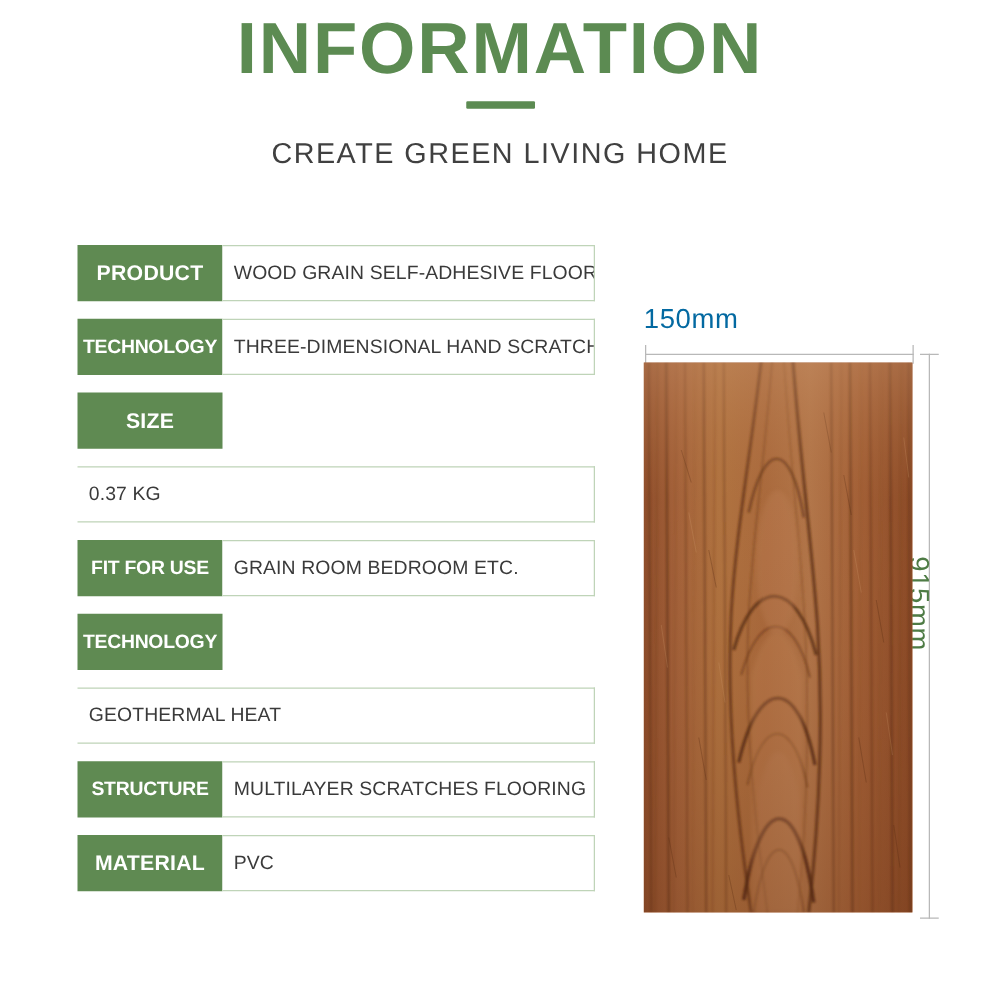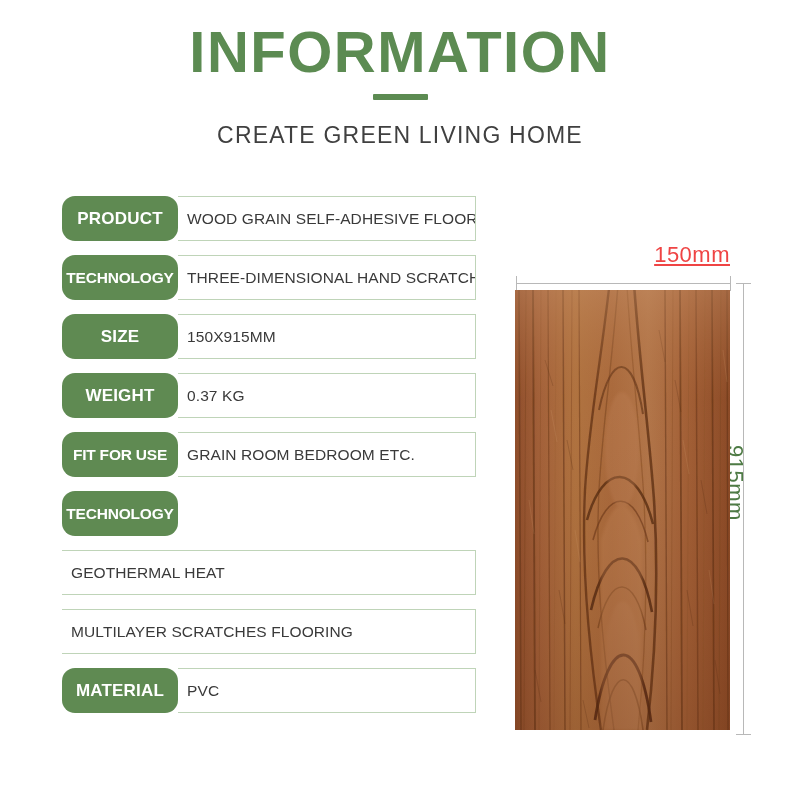--- a/index.html
+++ b/index.html
@@ -19,21 +19,21 @@
   
   .header {
     position: absolute;
     left: 0;
     top: 0;
     width: 800px;
     text-align: center;
   }
   .main-title {
     margin: 0;
-    padding-top: 21px;
+    padding-top: 8px;
     font-size: 58px;
     line-height: 1.08;
     font-weight: 700;
     letter-spacing: 1.5px;
     color: #5c8b52;
     font-family: "Liberation Sans", sans-serif;
   }
   .divider-wrap {
     height: 26px;
     display: flex;
@@ -76,21 +76,20 @@
     font-size: 17px;
     font-weight: 700;
     letter-spacing: 0.2px;
     display: flex;
     align-items: center;
     justify-content: center;
     text-align: center;
     box-sizing: border-box;
     padding: 0 2px;
     white-space: nowrap;
-    border-radius: 13px;
   }
   .spec-label.tight {
     font-size: 15.5px;
     letter-spacing: -0.2px;
   }
   .spec-value {
     flex: 1 1 auto;
     background: #ffffff;
     border: 1px solid #bfd4b8;
     border-left: none;
@@ -111,25 +110,24 @@
     left: 495px;
     top: 240px;
     width: 300px;
     height: 520px;
   }
   .dim-top-label {
     position: absolute;
     left: 20px;
     top: 2px;
     width: 215px;
-    text-align: right;
+    text-align: left;
     font-size: 22px;
-    color: #ef4444;
+    color: #0369a1;
     letter-spacing: 0.5px;
-    text-decoration: underline;
   }
   
   .dim-line-h {
     position: absolute;
     left: 21px;
     top: 43px;
     width: 215px;
     height: 1px;
     background: #b8b8b8;
   }
@@ -207,42 +205,41 @@
     <div class="spec-value">WOOD GRAIN SELF-ADHESIVE FLOORING</div>
   </div>
 
   <div class="spec-row">
     <div class="spec-label tight">TECHNOLOGY</div>
     <div class="spec-value">THREE-DIMENSIONAL HAND SCRATCHES</div>
   </div>
 
   <div class="spec-row">
     <div class="spec-label">SIZE</div>
-    <div class="spec-value">150X915MM</div>
-  </div>
-
-  <div class="spec-row">
-    <div class="spec-label">WEIGHT</div>
+  </div>
+
+  <div class="spec-row">
     <div class="spec-value">0.37 KG</div>
   </div>
 
   <div class="spec-row">
     <div class="spec-label tight">FIT FOR USE</div>
     <div class="spec-value">GRAIN ROOM BEDROOM ETC.</div>
   </div>
 
   <div class="spec-row">
     <div class="spec-label tight">TECHNOLOGY</div>
   </div>
 
   <div class="spec-row">
     <div class="spec-value">GEOTHERMAL HEAT</div>
   </div>
 
   <div class="spec-row">
+    <div class="spec-label tight">STRUCTURE</div>
     <div class="spec-value">MULTILAYER SCRATCHES FLOORING</div>
   </div>
 
   <div class="spec-row">
     <div class="spec-label">MATERIAL</div>
     <div class="spec-value">PVC</div>
   </div>
 
 </div>
 

